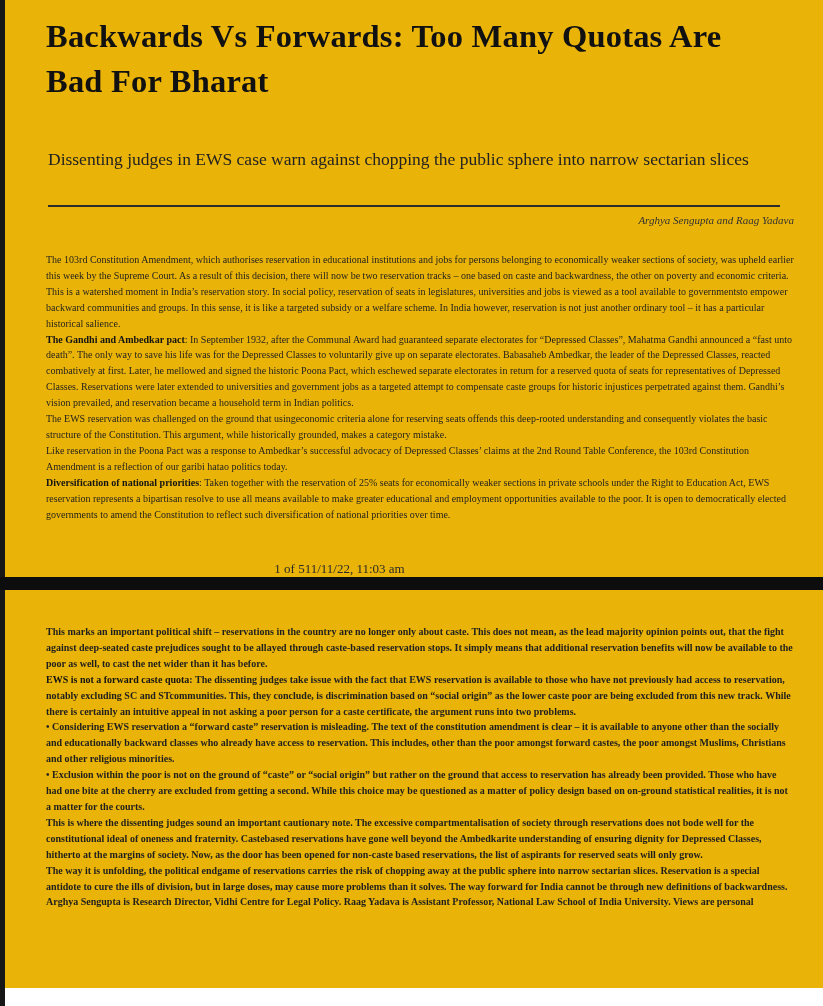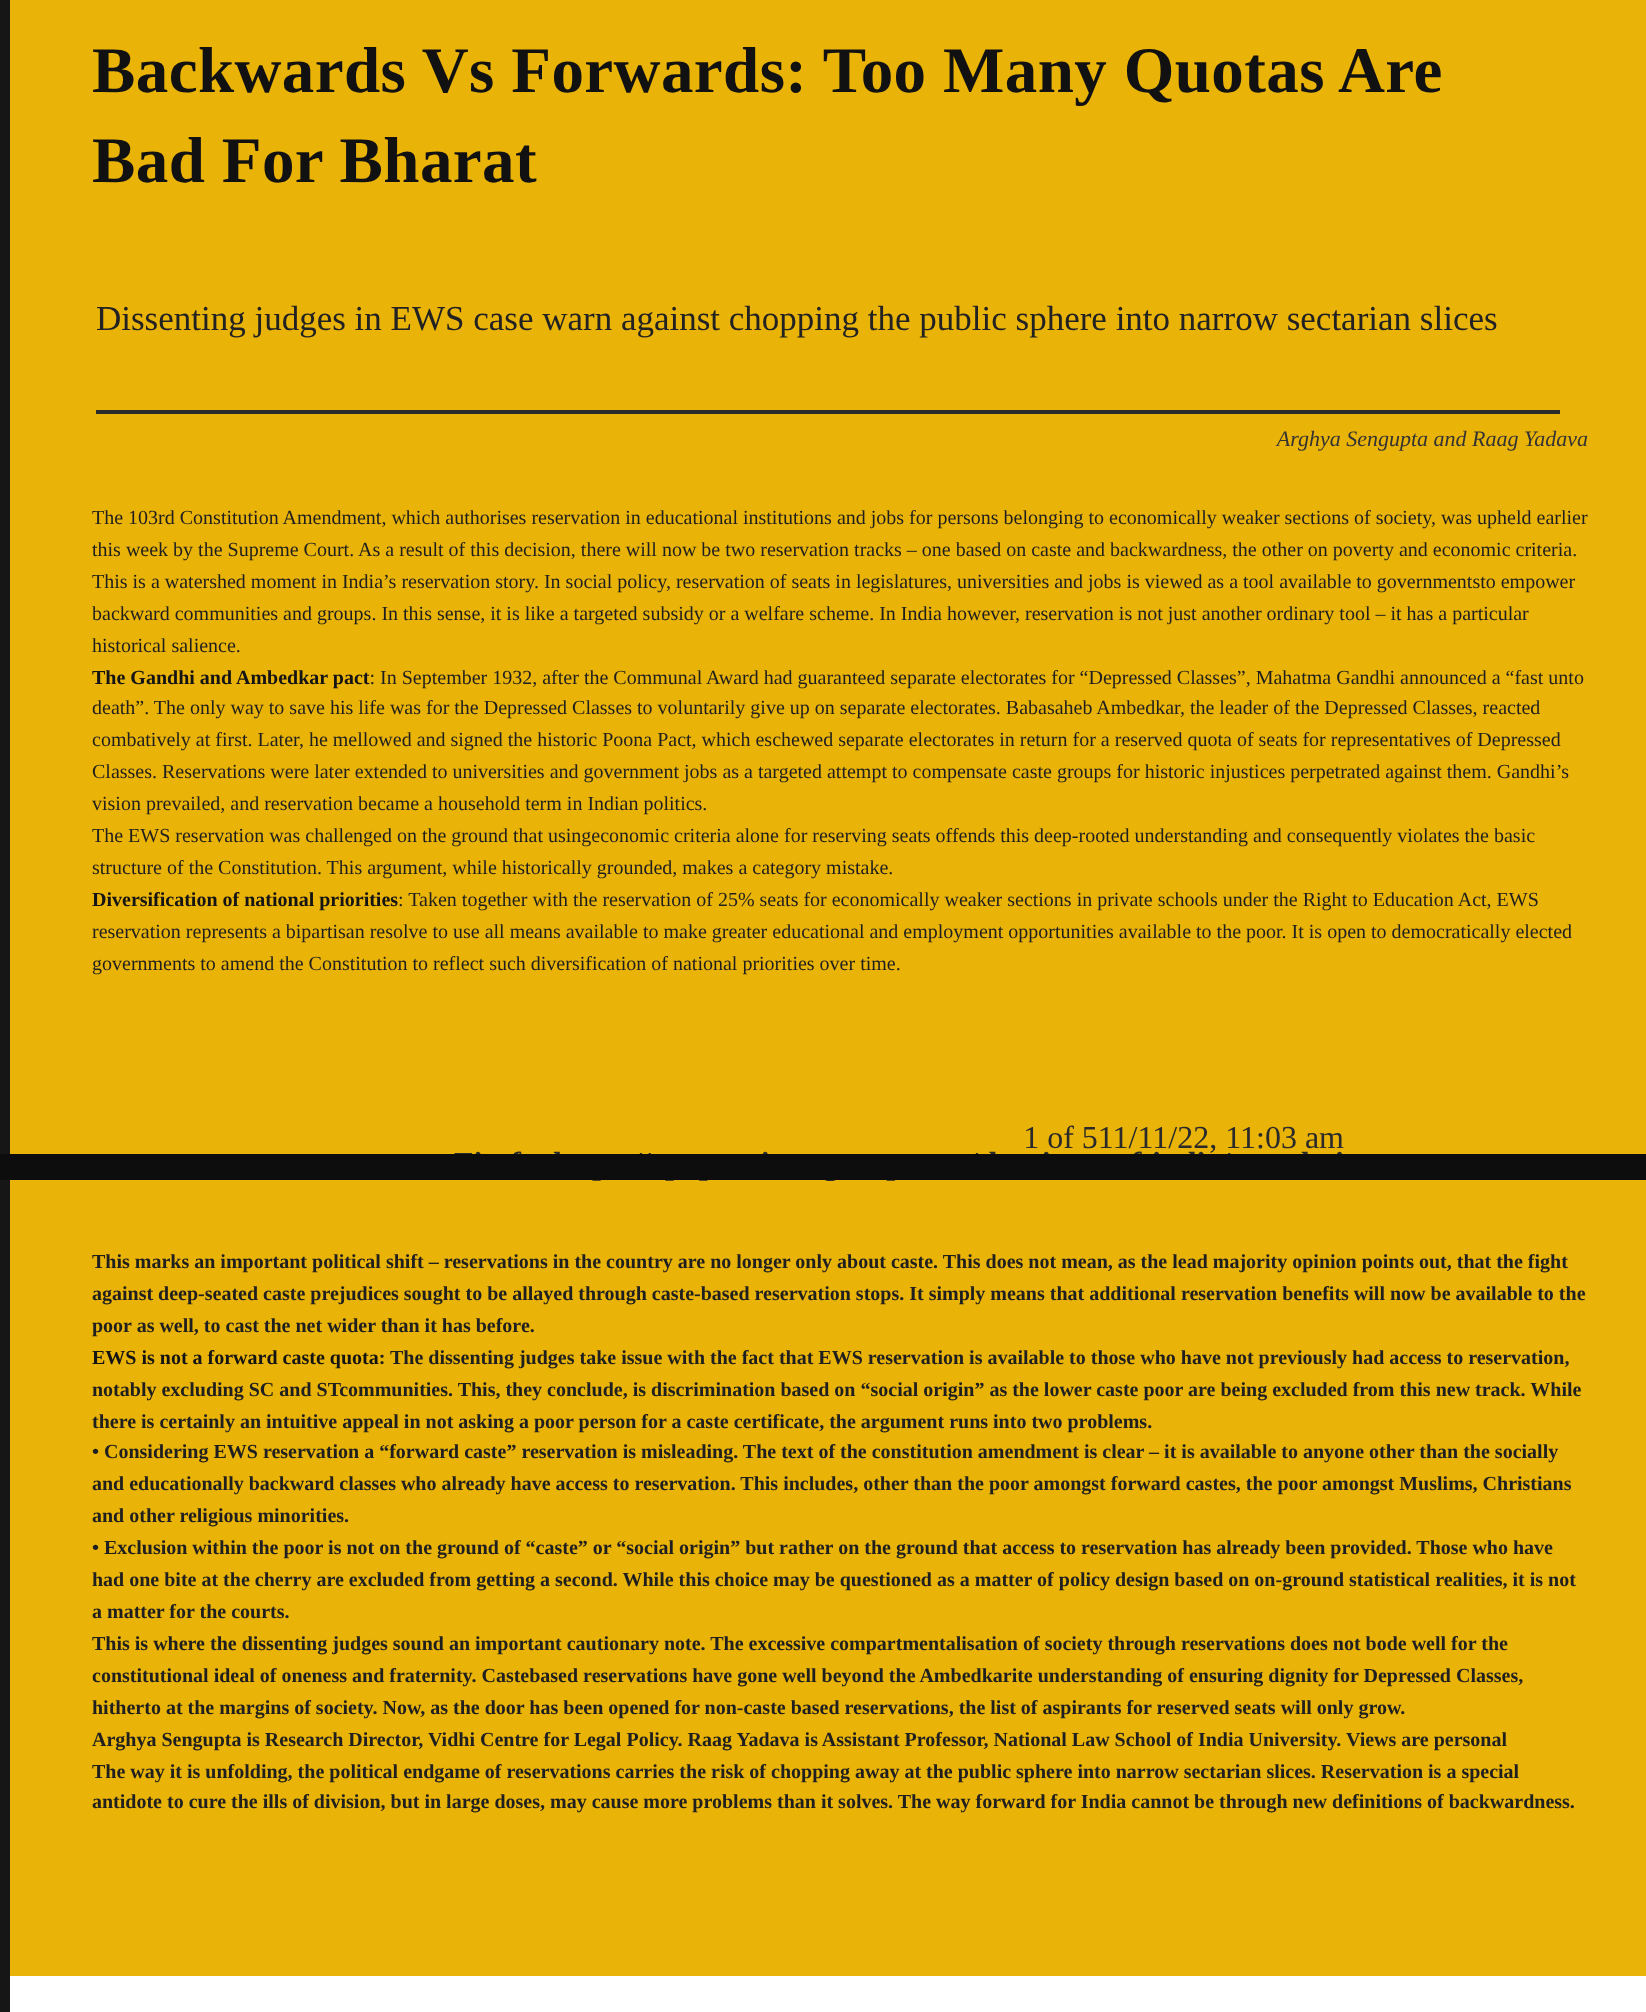--- a/index.html
+++ b/index.html
@@ -74,22 +74,22 @@
     padding: 0;
   }
   .body-text b { color: #141414; }
 
   .meta-row {
     position: absolute;
     left: 0;
     width: 674px;
     box-sizing: border-box;
     display: flex;
-    justify-content: flex-end;
-    font-size: 16px;
+    justify-content: center;
+    font-size: 13px;
     color: #2a2a2a;
     padding: 0 2px 0 7px;
     background: transparent;
     z-index: 4;
   }
   .footer-row { top: 561px; }
   .header-row { top: 1px; }
 
   .page-separator {
     position: absolute;
@@ -110,20 +110,21 @@
 <section class="page page-1">
   <div class="article">
     <h1 class="title">Backwards Vs Forwards: Too Many Quotas Are Bad For Bharat</h1>
     <p class="subtitle">Dissenting judges in EWS case warn against chopping the public sphere into narrow sectarian slices</p>
     <hr class="rule">
     <p class="byline">Arghya Sengupta and Raag Yadava</p>
     <div class="body-text">
       <p><b></b><span>The 103rd Constitution Amendment, which authorises reservation in educational institutions and jobs for persons belonging to economically weaker sections of society, was upheld earlier this week by the Supreme Court. As a result of this decision, there will now be two reservation tracks – one based on caste and backwardness, the other on poverty and economic criteria. This is a watershed moment in India’s reservation story. In social policy, reservation of seats in legislatures, universities and jobs is viewed as a tool available to governmentsto empower backward communities and groups. In this sense, it is like a targeted subsidy or a welfare scheme. In India however, reservation is not just another ordinary tool – it has a particular historical salience.</span></p>
       <p><b>The Gandhi and Ambedkar pact</b><span>: In September 1932, after the Communal Award had guaranteed separate electorates for “Depressed Classes”, Mahatma Gandhi announced a “fast unto death”. The only way to save his life was for the Depressed Classes to voluntarily give up on separate electorates. Babasaheb Ambedkar, the leader of the Depressed Classes, reacted combatively at first. Later, he mellowed and signed the historic Poona Pact, which eschewed separate electorates in return for a reserved quota of seats for representatives of Depressed Classes. Reservations were later extended to universities and government jobs as a targeted attempt to compensate caste groups for historic injustices perpetrated against them. Gandhi’s vision prevailed, and reservation became a household term in Indian politics.</span></p>
       <p><b></b><span>The EWS reservation was challenged on the ground that usingeconomic criteria alone for reserving seats offends this deep-rooted understanding and consequently violates the basic structure of the Constitution. This argument, while historically grounded, makes a category mistake.</span></p>
+      <p><b></b><span>Like reservation in the Poona Pact was a response to Ambedkar’s successful advocacy of Depressed Classes’ claims at the 2nd Round Table Conference, the 103rd Constitution Amendment is a reflection of our garibi hatao politics today.</span></p>
       <p><b>Diversification of national priorities</b><span>: Taken together with the reservation of 25% seats for economically weaker sections in private schools under the Right to Education Act, EWS reservation represents a bipartisan resolve to use all means available to make greater educational and employment opportunities available to the poor. It is open to democratically elected governments to amend the Constitution to reflect such diversification of national priorities over time.</span></p>
     </div>
   </div>
 </section>
 
 <div class="meta-row footer-row">
   <span>1 of 5</span>
   <span>11/11/22, 11:03 am</span>
 </div>
 
@@ -134,17 +135,17 @@
     <span>Firefox</span>
     <span>https://epaper.timesgroup.com/the-times-of-india/mumbai</span>
   </div>
   <div class="article">
     <div class="body-text">
       <p><b></b><span>This marks an important political shift – reservations in the country are no longer only about caste. This does not mean, as the lead majority opinion points out, that the fight against deep-seated caste prejudices sought to be allayed through caste-based reservation stops. It simply means that additional reservation benefits will now be available to the poor as well, to cast the net wider than it has before.</span></p>
       <p><b>EWS is not a forward caste quota</b><span>: The dissenting judges take issue with the fact that EWS reservation is available to those who have not previously had access to reservation, notably excluding SC and STcommunities. This, they conclude, is discrimination based on “social origin” as the lower caste poor are being excluded from this new track. While there is certainly an intuitive appeal in not asking a poor person for a caste certificate, the argument runs into two problems.</span></p>
       <p><b></b><span>• Considering EWS reservation a “forward caste” reservation is misleading. The text of the constitution amendment is clear – it is available to anyone other than the socially and educationally backward classes who already have access to reservation. This includes, other than the poor amongst forward castes, the poor amongst Muslims, Christians and other religious minorities.</span></p>
       <p><b></b><span>• Exclusion within the poor is not on the ground of “caste” or “social origin” but rather on the ground that access to reservation has already been provided. Those who have had one bite at the cherry are excluded from getting a second. While this choice may be questioned as a matter of policy design based on on-ground statistical realities, it is not a matter for the courts.</span></p>
       <p><b></b><span>This is where the dissenting judges sound an important cautionary note. The excessive compartmentalisation of society through reservations does not bode well for the constitutional ideal of oneness and fraternity. Castebased reservations have gone well beyond the Ambedkarite understanding of ensuring dignity for Depressed Classes, hitherto at the margins of society. Now, as the door has been opened for non-caste based reservations, the list of aspirants for reserved seats will only grow.</span></p>
+      <p><b></b><span>The way it is unfolding, the political endgame of reservations carries the risk of chopping away at the public sphere into narrow sectarian slices. Reservation is a special antidote to cure the ills of division, but in large doses, may cause more problems than it solves. The way forward for India cannot be through new definitions of backwardness.</span></p>
       <p><b></b><span>Arghya Sengupta is Research Director, Vidhi Centre for Legal Policy. Raag Yadava is Assistant Professor, National Law School of India University. Views are personal</span></p>
-      <p><b></b><span>The way it is unfolding, the political endgame of reservations carries the risk of chopping away at the public sphere into narrow sectarian slices. Reservation is a special antidote to cure the ills of division, but in large doses, may cause more problems than it solves. The way forward for India cannot be through new definitions of backwardness.</span></p>
     </div>
   </div>
 </section>
 
 </body></html>

